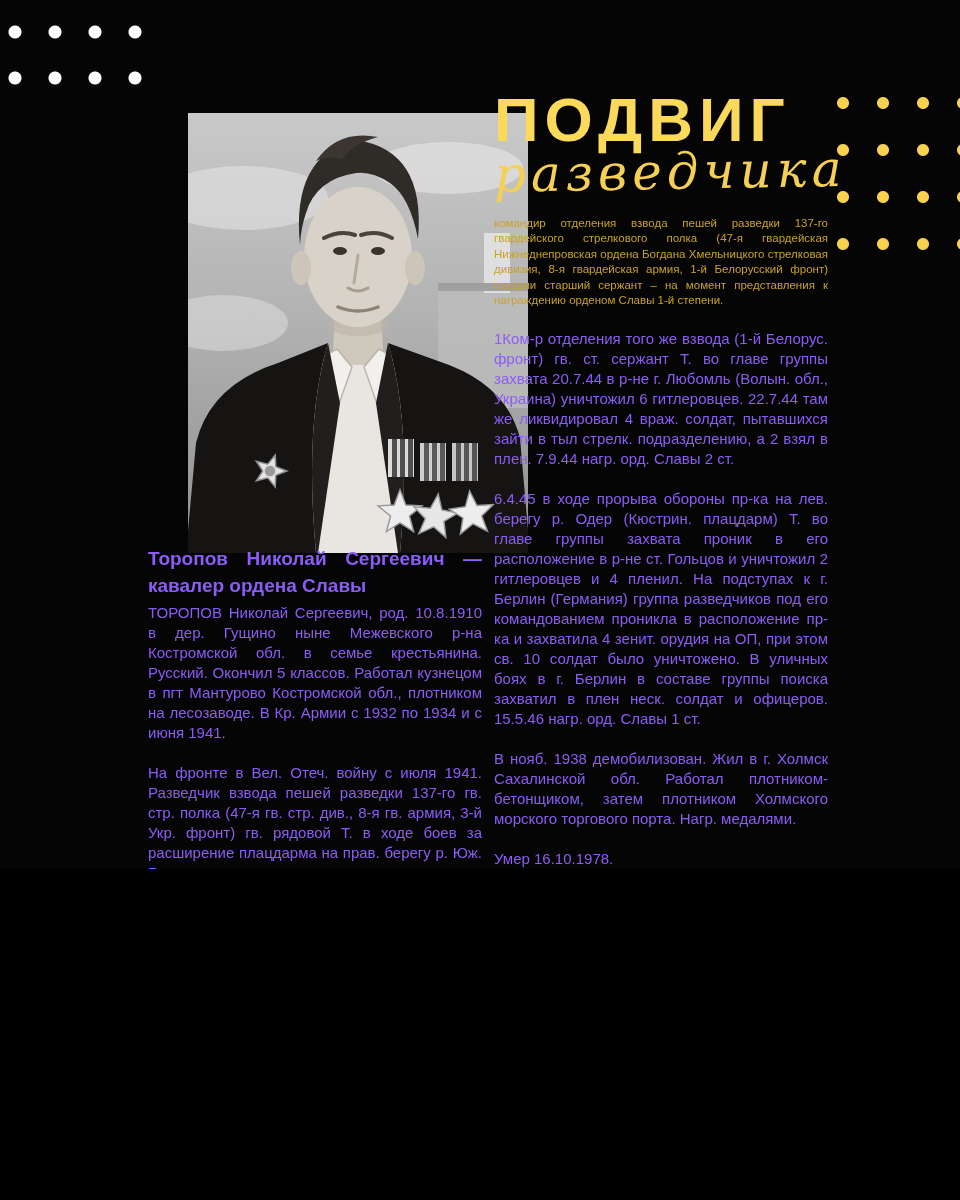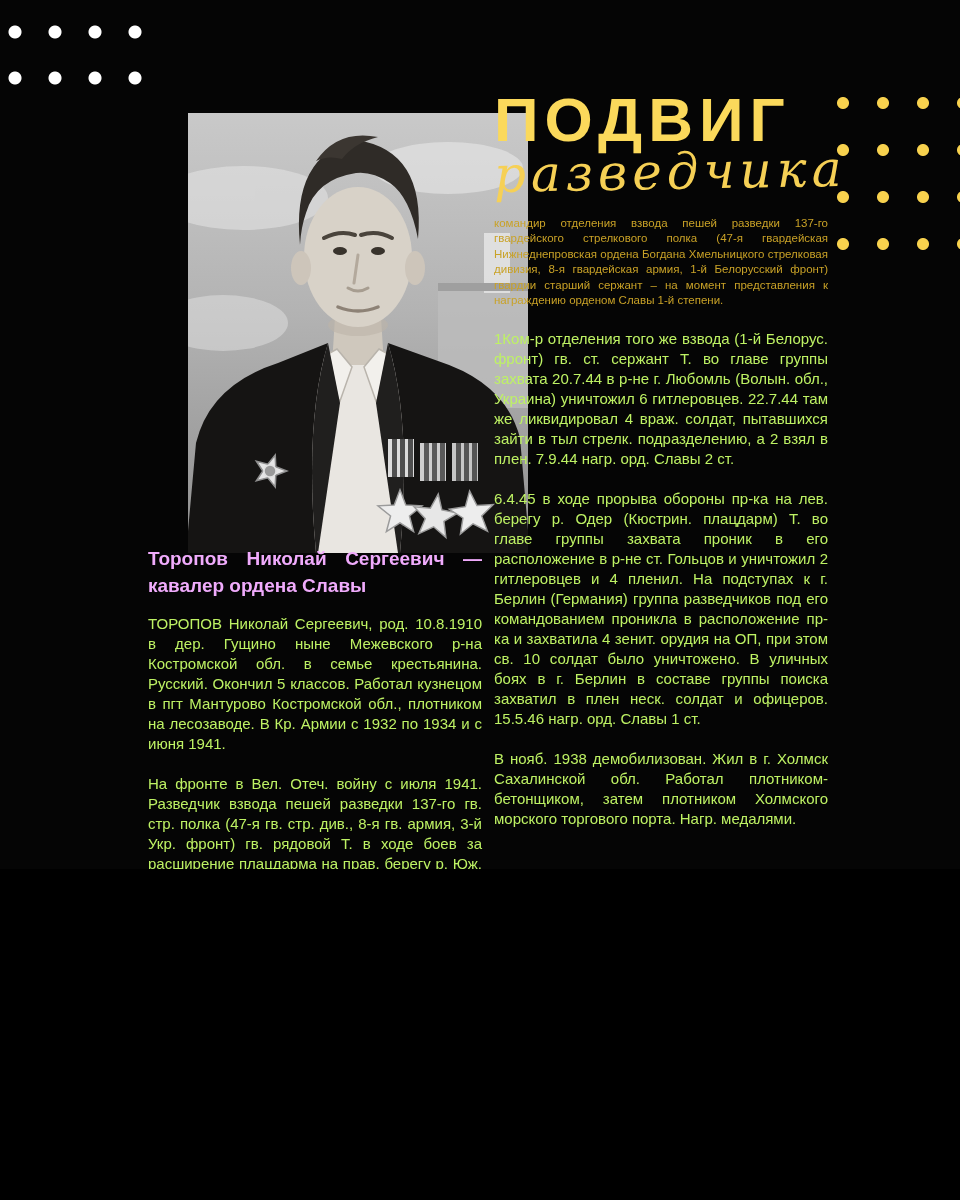--- a/index.html
+++ b/index.html
@@ -33,36 +33,36 @@
   .subtitle{
     color:#F6D055;font-family:"DejaVu Serif",serif;font-style:italic;
     font-size:50px;line-height:1.05;letter-spacing:5px;margin-top:-2px;
     transform:rotate(-1deg);transform-origin:left center;
   }
   .intro{
     margin:14px 0 0 0;color:#C9A227;font-weight:400;font-size:11.5px;
     line-height:15.5px;text-align:justify;
   }
   .body-par{
-    margin:20px 0 0 0;color:#bef264;font-size:15px;line-height:20px;
+    margin:20px 0 0 0;color:#8b5cf6;font-size:15px;line-height:20px;
     text-align:justify;
   }
   .right-col .body-par:first-of-type{margin-top:17px;}
   .signature{
     margin-top:42px;padding-right:14px;text-align:right;color:#E3BE3C;
     font-family:"DejaVu Serif",serif;font-style:italic;font-weight:700;
     font-size:24px;letter-spacing:2px;transform:rotate(-2deg);
   }
   
   .left-col{position:absolute;left:148px;top:545px;width:334px;}
   .hero-heading{
-    margin:0;color:#f0abfc;font-weight:700;font-size:19px;line-height:27px;
+    margin:0;color:#8b5cf6;font-weight:700;font-size:19px;line-height:27px;
     text-align:justify;
   }
-  .left-col .body-par:first-of-type{margin-top:15px;}
+  .left-col .body-par:first-of-type{margin-top:4px;}
 </style>
 </head>
 <body>
 
 <div class="page">
 
   <div class="dots dots-white-tl"></div>
   <div class="dots dots-yellow-tr"></div>
   <div class="dots dots-yellow-bl"></div>
   <div class="dots dots-white-br"></div>
@@ -151,20 +151,21 @@
     </svg>
   </figure>
 
   <div class="right-col">
     <h1 class="title">ПОДВИГ</h1>
     <div class="subtitle">разведчика</div>
     <p class="intro">командир отделения взвода пешей разведки 137-го гвардейского стрелкового полка (47-я гвардейская Нижнеднепровская ордена Богдана Хмельницкого стрелковая дивизия, 8-я гвардейская армия, 1-й Белорусский фронт) гвардии старший сержант – на момент представления к награждению орденом Славы 1-й степени.</p>
     <p class="body-par">1Ком-р отделения того же взвода (1-й Белорус. фронт) гв. ст. сержант Т. во главе группы захвата 20.7.44 в р-не г. Любомль (Волын. обл., Украина) уничтожил 6 гитлеровцев. 22.7.44 там же ликвидировал 4 враж. солдат, пытавшихся зайти в тыл стрелк. подразделению, а 2 взял в плен. 7.9.44 нагр. орд. Славы 2 ст.</p>
     <p class="body-par">6.4.45 в ходе прорыва обороны пр-ка на лев. берегу р. Одер (Кюстрин. плацдарм) Т. во главе группы захвата проник в его расположение в р-не ст. Гольцов и уничтожил 2 гитлеровцев и 4 пленил. На подступах к г. Берлин (Германия) группа разведчиков под его командованием проникла в расположение пр-ка и захватила 4 зенит. орудия на ОП, при этом св. 10 солдат было уничтожено. В уличных боях в г. Берлин в составе группы поиска захватил в плен неск. солдат и офицеров. 15.5.46 нагр. орд. Славы 1 ст.</p>
     <p class="body-par">В нояб. 1938 демобилизован. Жил в г. Холмск Сахалинской обл. Работал плотником-бетонщиком, затем плотником Холмского морского торгового порта. Нагр. медалями.</p>
+    <p class="body-par">Умер 16.10.1978.</p>
     <div class="signature">Т•34 / Дзен</div>
   </div>
 
   <div class="left-col">
     <h2 class="hero-heading">Торопов Николай Сергеевич — кавалер ордена Славы</h2>
     <p class="body-par">ТОРОПОВ Николай Сергеевич, род. 10.8.1910 в дер. Гущино ныне Межевского р-на Костромской обл. в семье крестьянина. Русский. Окончил 5 классов. Работал кузнецом в пгт Мантурово Костромской обл., плотником на лесозаводе. В Кр. Армии с 1932 по 1934 и с июня 1941.</p>
     <p class="body-par">На фронте в Вел. Отеч. войну с июля 1941. Разведчик взвода пешей разведки 137-го гв. стр. полка (47-я гв. стр. див., 8-я гв. армия, 3-й Укр. фронт) гв. рядовой Т. в ходе боев за расширение плацдарма на прав. берегу р. Юж. Буг уничтожил огн. точку с расчетом; отражая контратаку, истребил еще неск. враж. солдат и 2 взял в плен. 18.4.44 в р-не с. Великий Дальник (Беляевский р-н Одес. обл., Украина) проник в расположение противника, собрал ценные сведения и, сняв часового, захватил автомашину. К этому времени пленил 13 пехотинцев. 1.5.44 нагр. орд. Славы 3 ст.</p>
   </div>
 
 </div>

